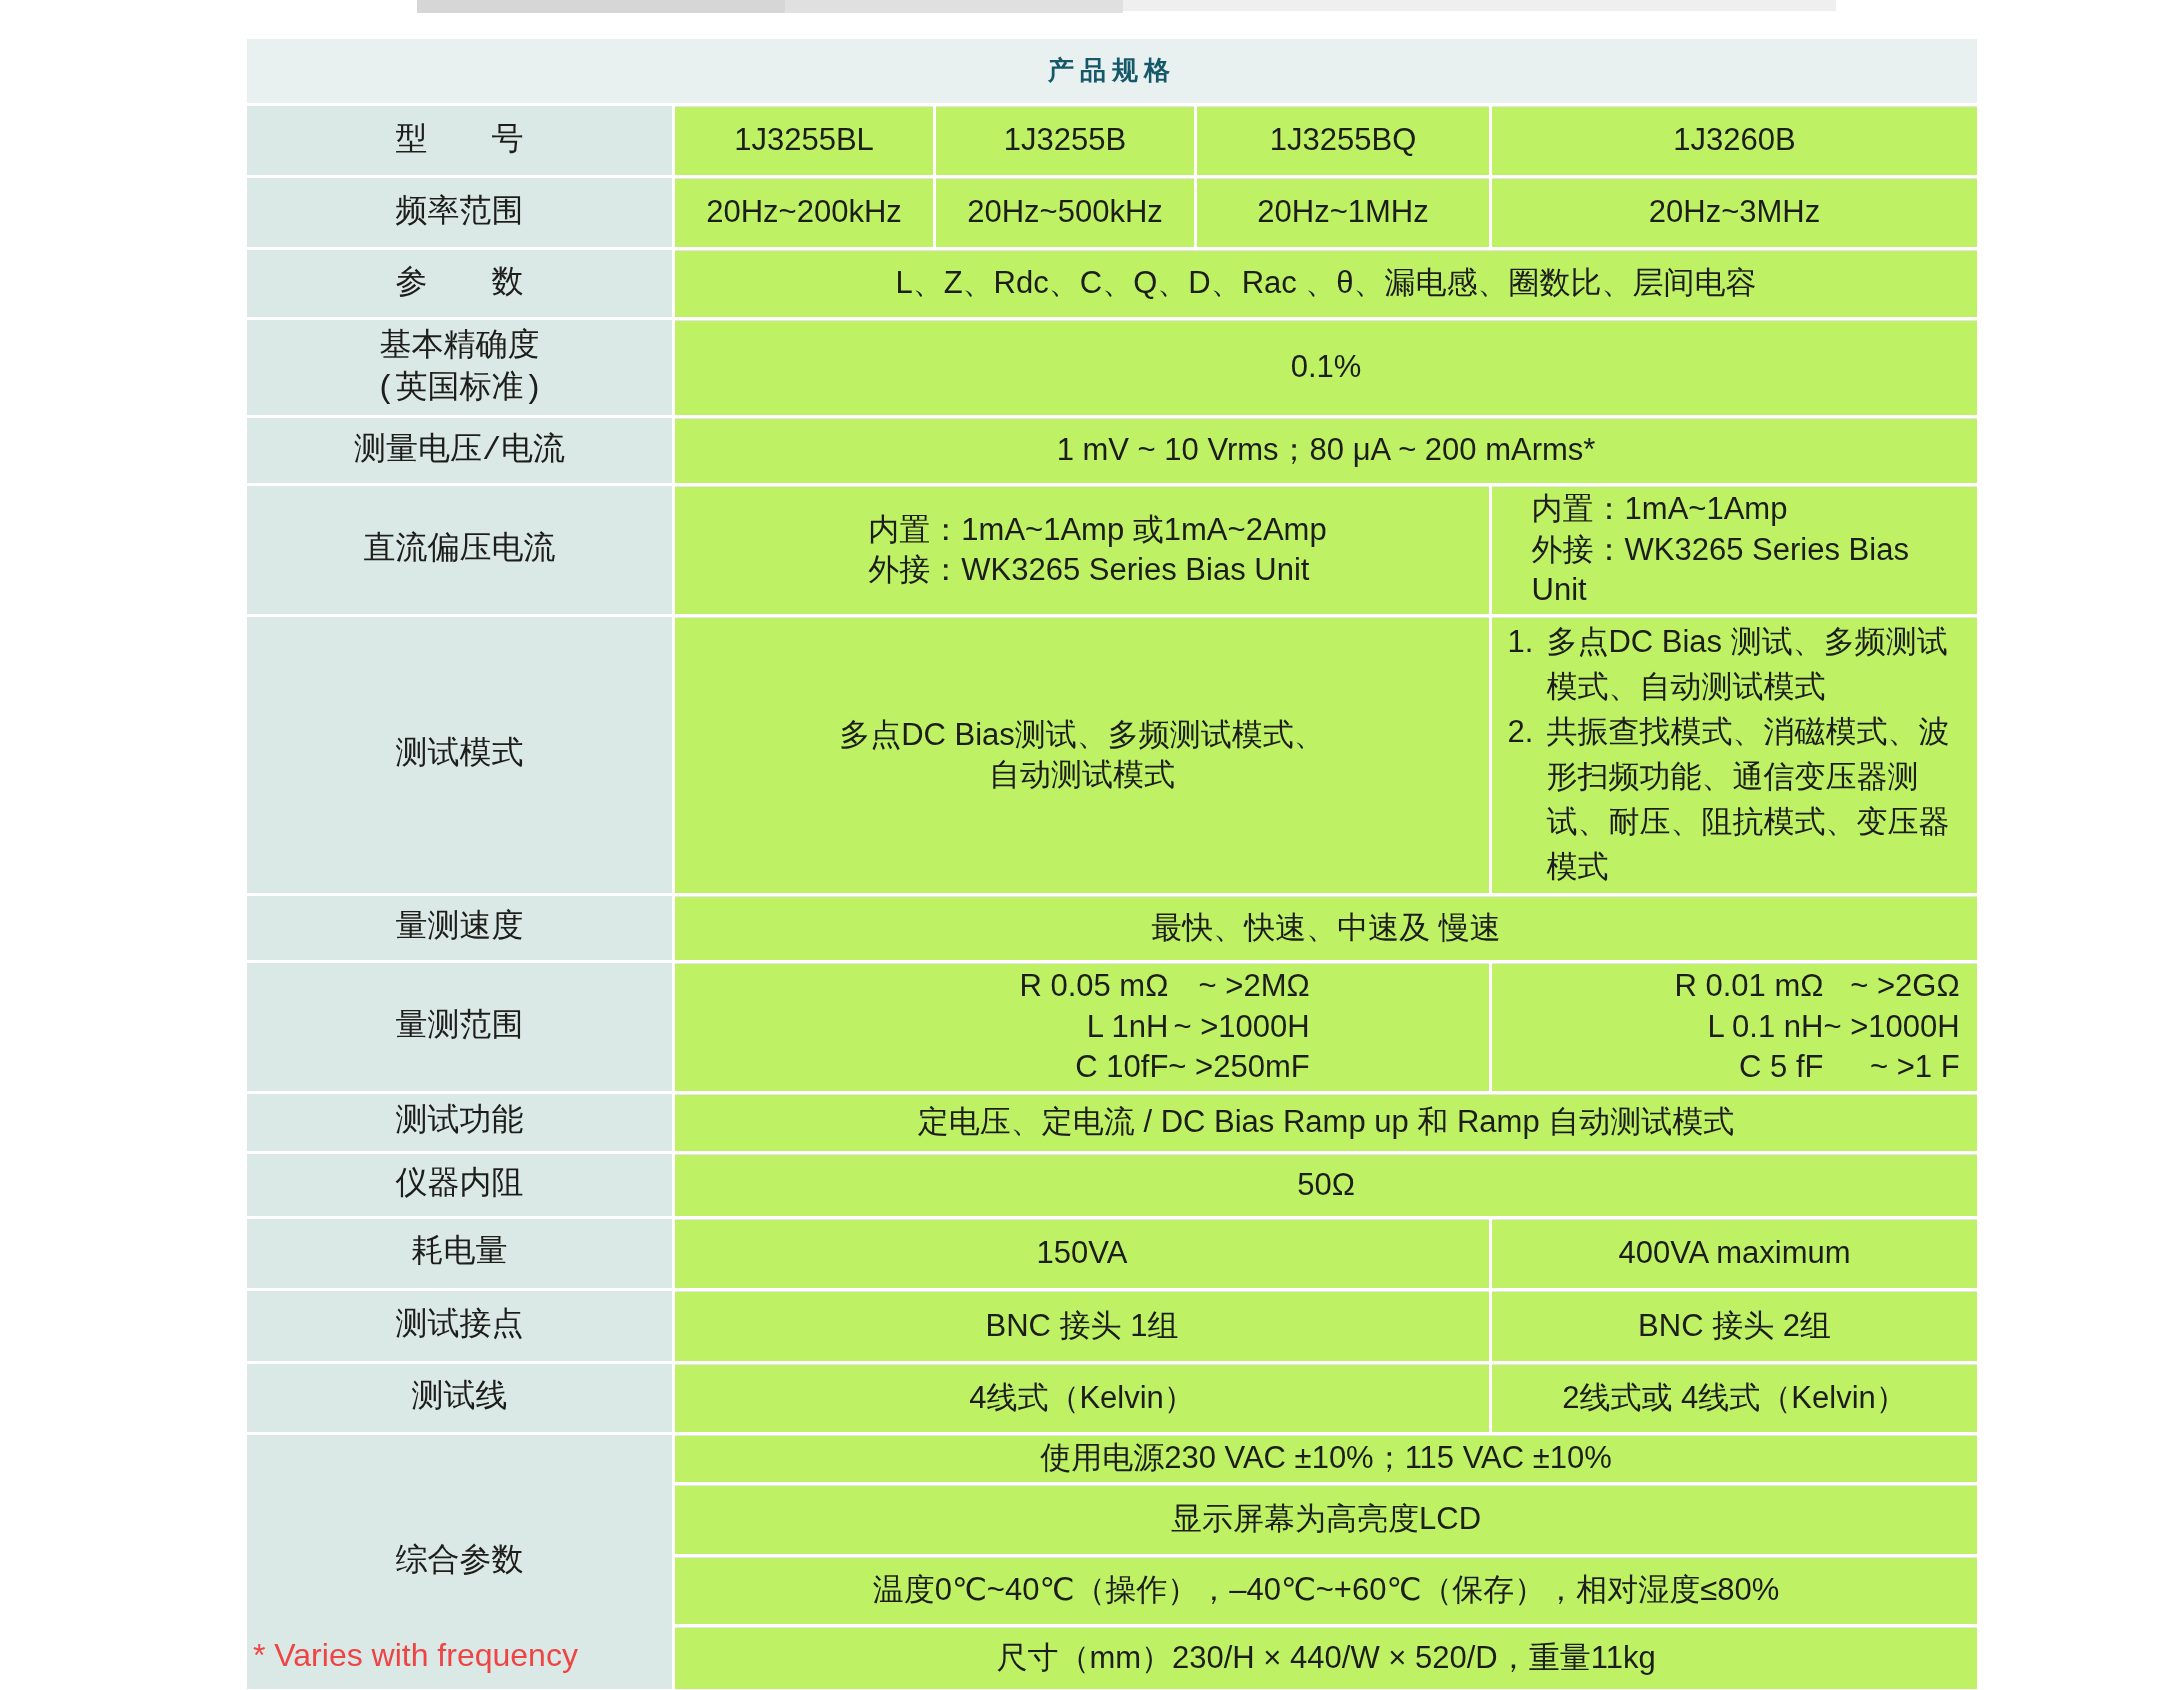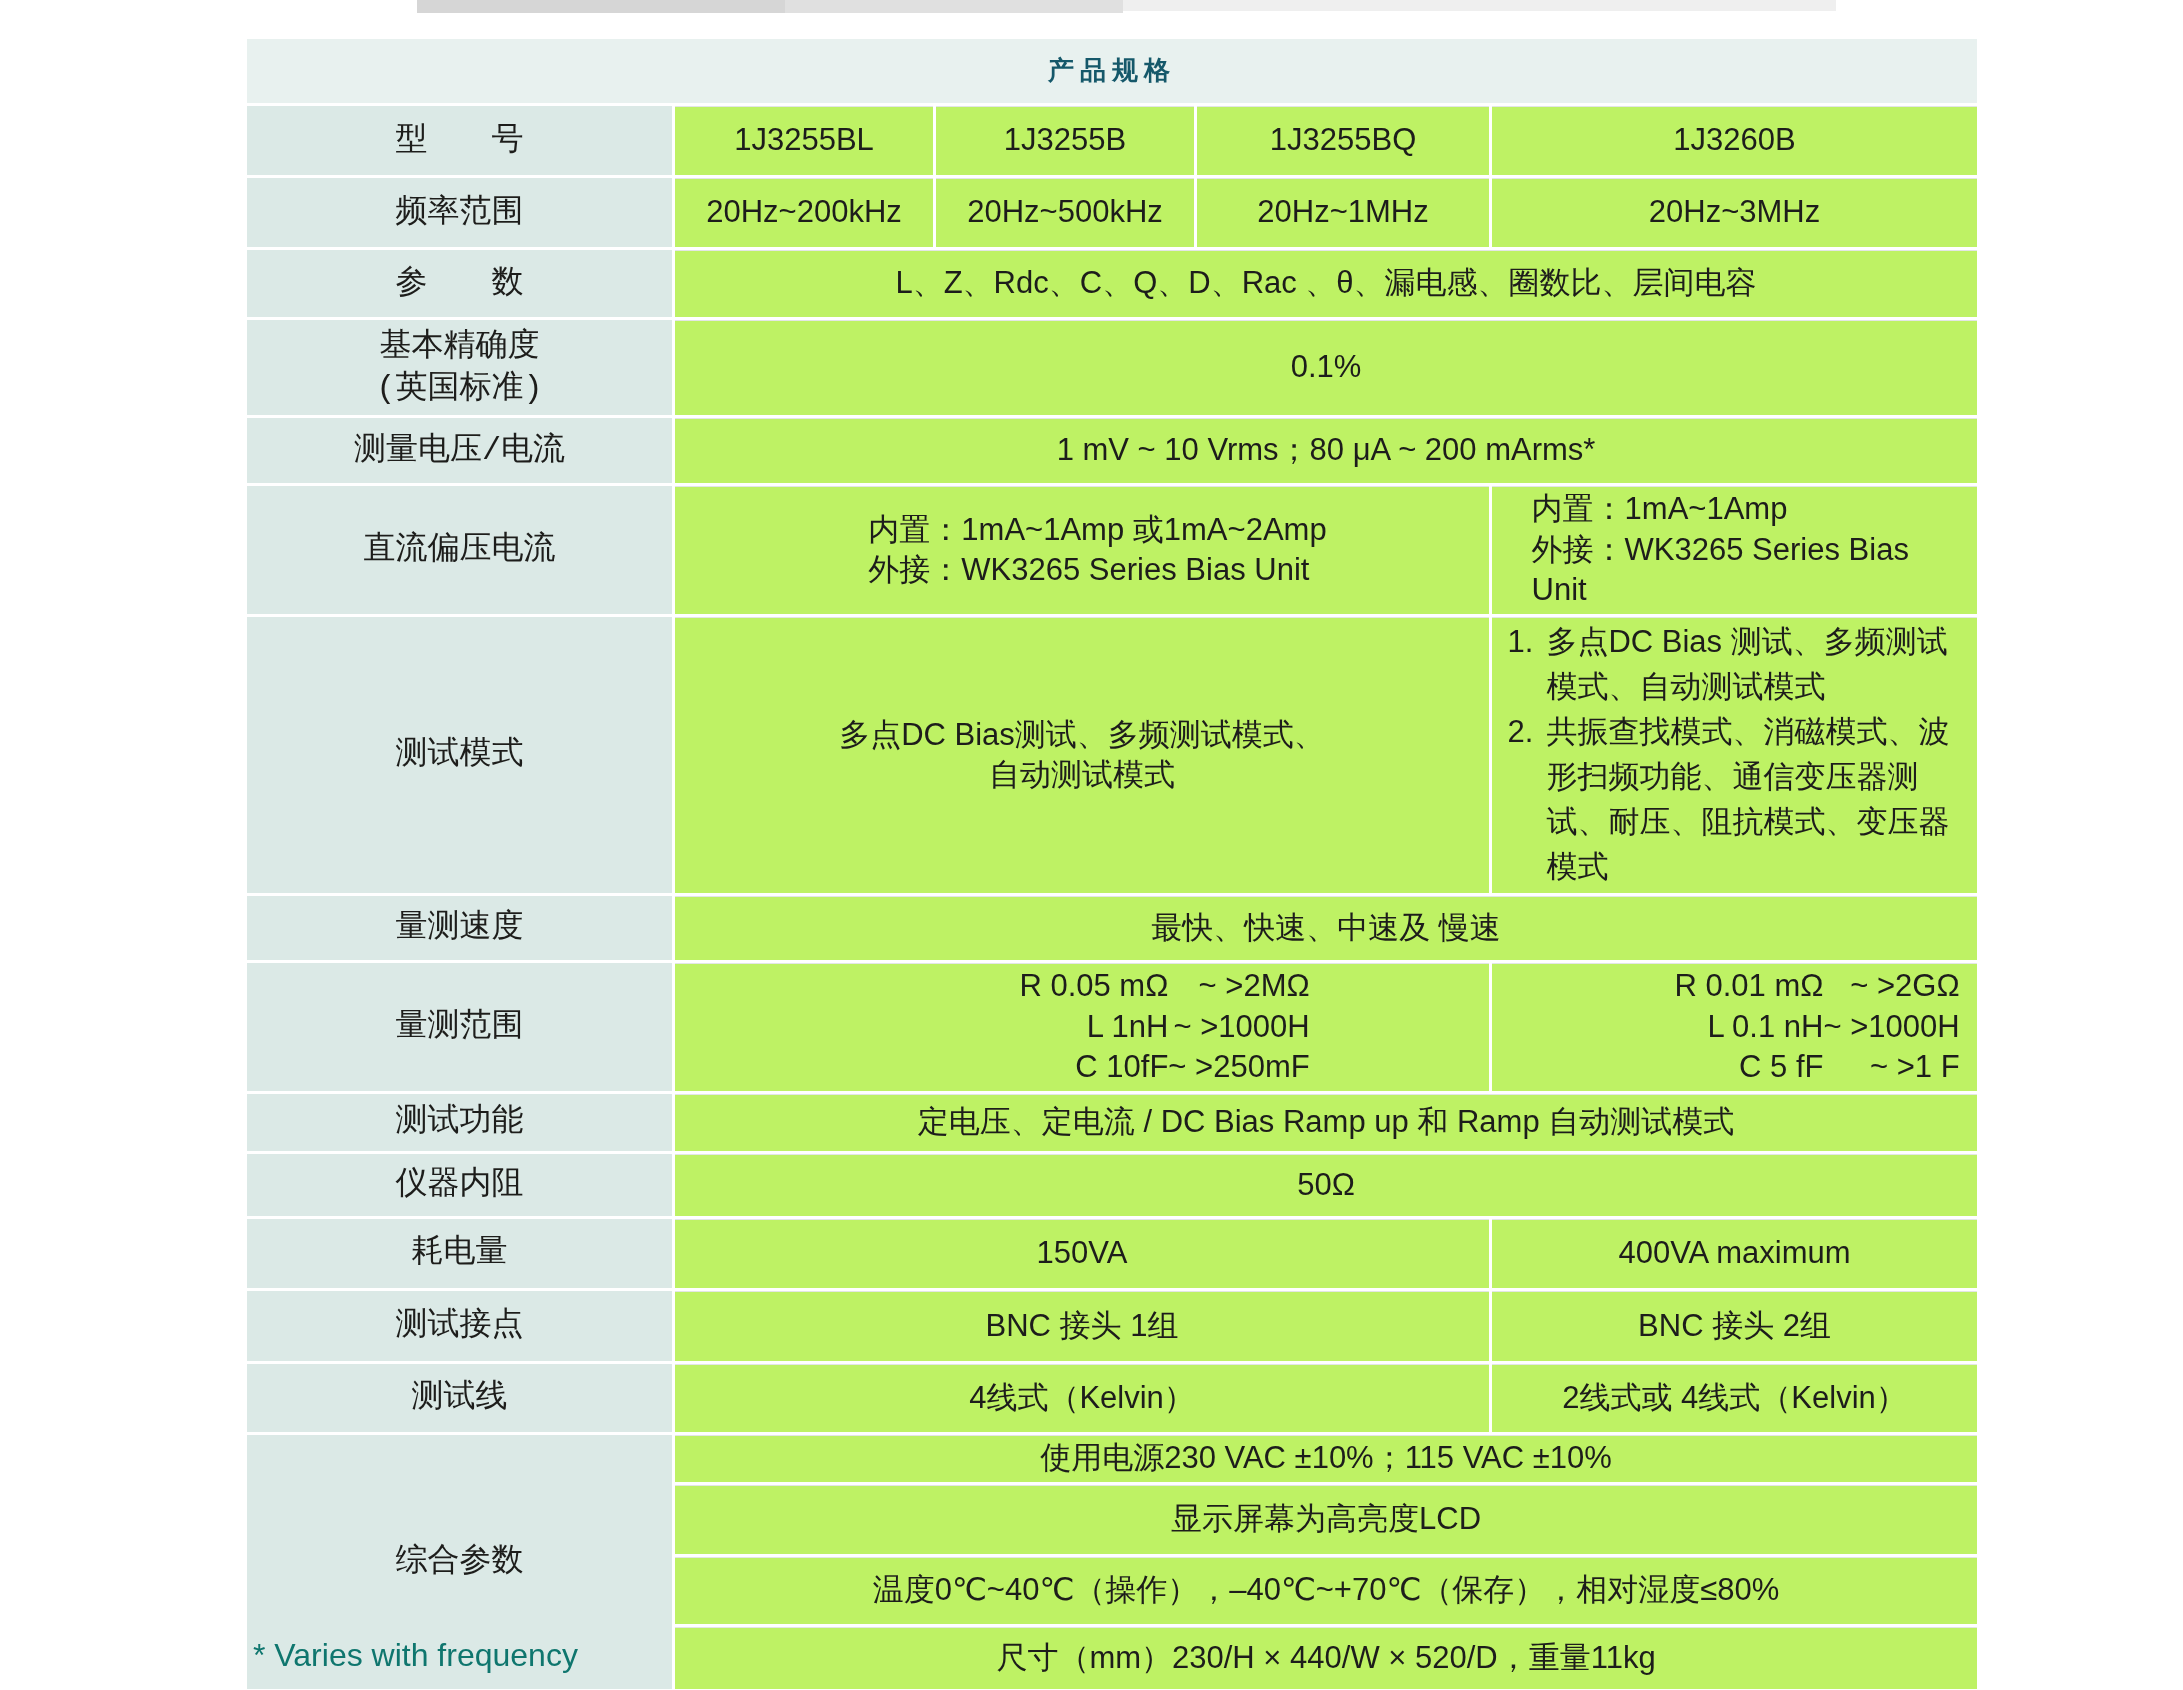--- a/index.html
+++ b/index.html
@@ -34,21 +34,21 @@
   .lbl{background:#dbe9e6;font-size:32px;font-family:Liberation Mono, monospace;}
   .val{background:#bef264;box-shadow:inset 0 0.9px 0 #e3e6e5;}
   .left-block{display:inline-block;text-align:left;margin-left:31px;}
   .mode-right{text-align:left;padding-left:15.4px;padding-right:6.8px;line-height:1.45;}
   .tm-item{display:flex;text-align:left;}
   .tm-num{flex:none;width:39px;}
   .tm-text{flex:1;}
   .range-line{display:grid;grid-template-columns:283px auto;text-align:right;}
   .footnote{
     position:absolute;left:253px;top:1637px;
-    color:#0f766e;font-size:32px;
+    color:#ef4444;font-size:32px;
   }
 </style>
 </head>
 <body>
 
 <div class="artifact a1"></div>
 <div class="artifact a2"></div>
 <div class="artifact a3"></div>
 
 <div class="table-wrap">
@@ -204,21 +204,21 @@
   </tr>
 
   <tr style="height:50px">
     <td class="lbl" rowspan="4">综合参数</td>
     <td class="val" colspan="4">使用电源230 VAC ±10%；115 VAC ±10%</td>
   </tr>
   <tr style="height:72px">
     <td class="val" colspan="4">显示屏幕为高亮度LCD</td>
   </tr>
   <tr style="height:70px">
-    <td class="val" colspan="4">温度0℃~40℃（操作），–40℃~+70℃（保存），相对湿度≤80%</td>
+    <td class="val" colspan="4">温度0℃~40℃（操作），–40℃~+60℃（保存），相对湿度≤80%</td>
   </tr>
   <tr style="height:65px">
     <td class="val" colspan="4">尺寸（mm）230/H × 440/W × 520/D，重量11kg</td>
   </tr>
 
 </tbody>
     </table>
 </div>
 
 <div class="footnote">* Varies with frequency</div>

